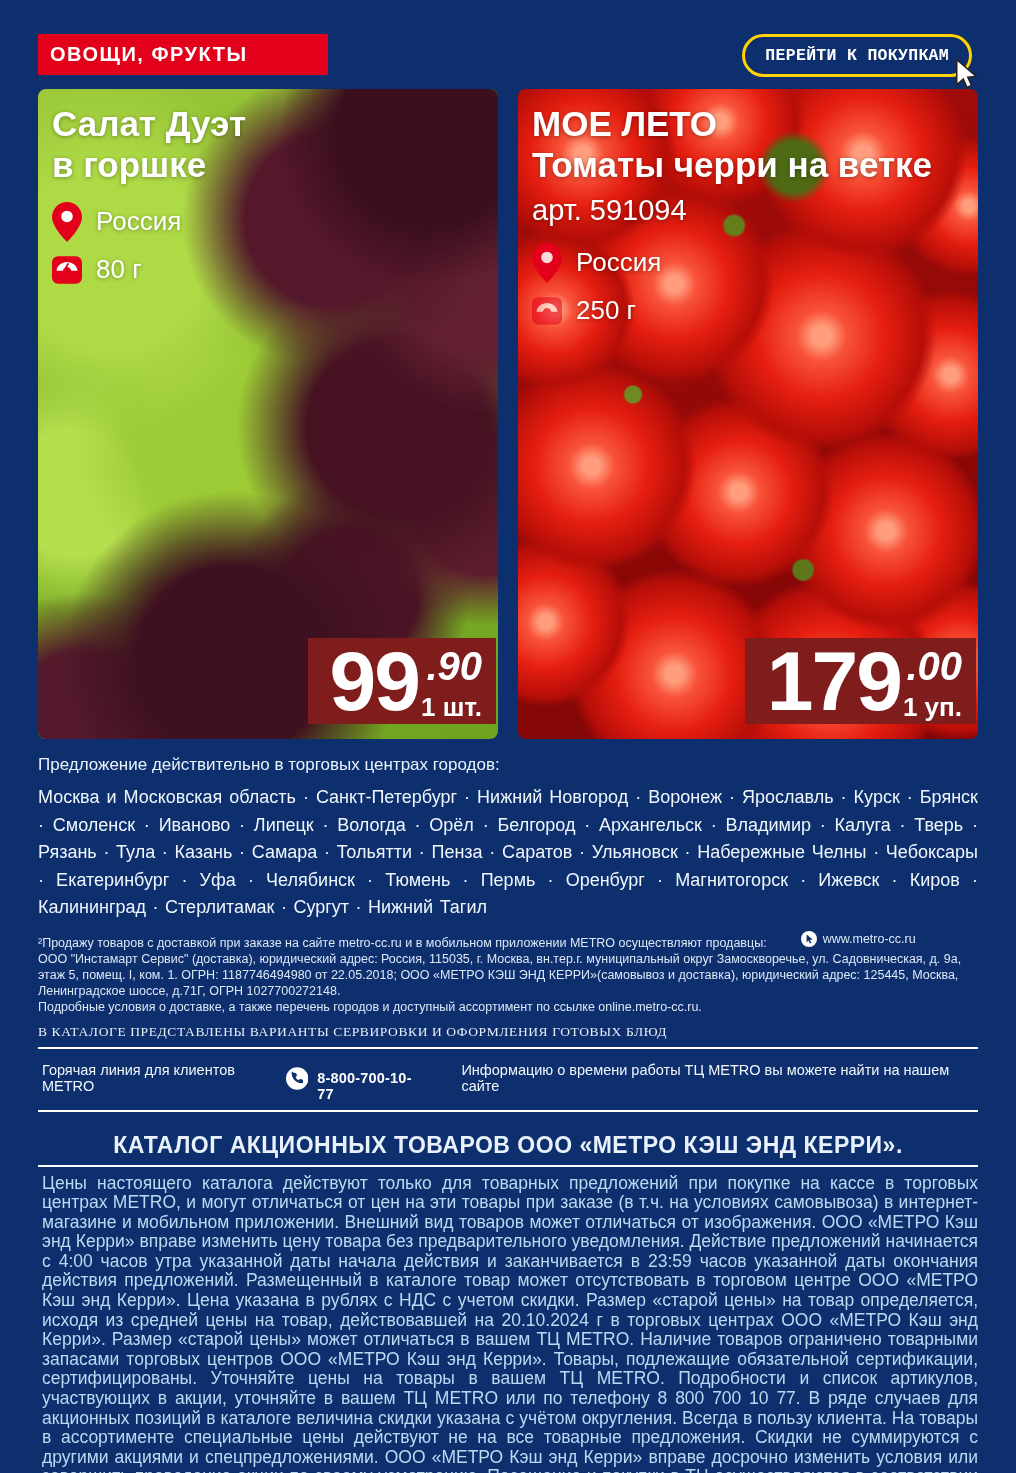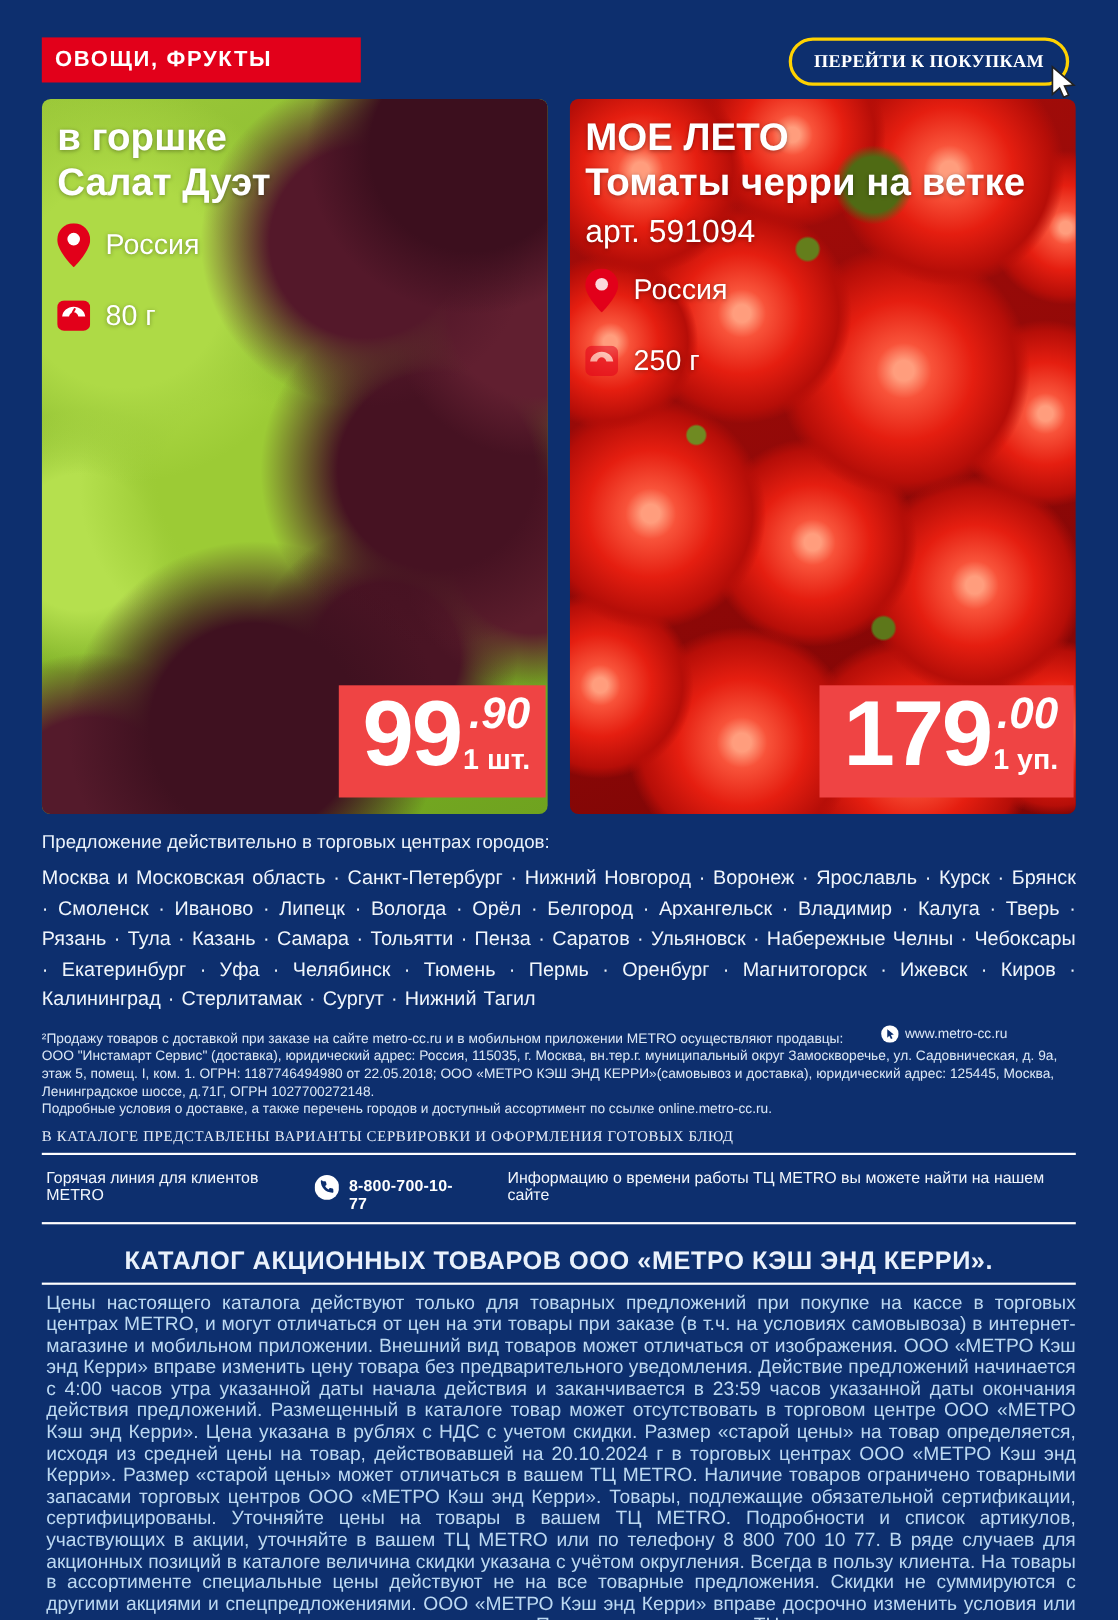--- a/index.html
+++ b/index.html
@@ -12,21 +12,21 @@
 
   
   .topbar { display:flex; justify-content:space-between; align-items:flex-start; margin-top:34px; }
   .category-badge {
     background:#e2001a; color:#fff; font-weight:bold; font-size:20px;
     letter-spacing:1.5px; padding:9px 22px 9px 12px; min-width:290px;
   }
   .shop-button {
     position:relative; border:3px solid #ffd200; border-radius:22px;
     background:transparent; color:#fff; font-weight:bold; font-size:16.5px;
-    letter-spacing:.3px; padding:9px 20px; font-family:Liberation Serif, serif;
+    letter-spacing:.3px; padding:9px 20px; font-family:Liberation Mono, monospace;
     cursor:pointer; margin-right:6px;
   }
   .shop-button .cursor-icon { position:absolute; right:-14px; bottom:-20px; width:30px; height:36px; }
 
   
   .cards { display:flex; gap:20px; margin-top:12px; }
   .card { position:relative; width:460px; height:650px; border-radius:8px; overflow:hidden; cursor:pointer; }
   .photo { position:absolute; inset:0; }
   .photo-lettuce {
     background:
@@ -63,27 +63,27 @@
       radial-gradient(circle 85px  at 6% 82%,  #ff9d7d 0 8%, #f8533a 22%, #e51e10 55%, #b60e08 88%, rgba(182,14,8,0) 100%),
       radial-gradient(circle 105px at 34% 90%, #ff9d7d 0 8%, #f8533a 22%, #e51e10 55%, #b60e08 88%, rgba(182,14,8,0) 100%),
       radial-gradient(circle 110px at 68% 92%, #ff9d7d 0 8%, #f8533a 22%, #e51e10 55%, #b60e08 88%, rgba(182,14,8,0) 100%),
       radial-gradient(circle 80px  at 96% 88%, #ff9d7d 0 8%, #f8533a 22%, #e51e10 55%, #b60e08 88%, rgba(182,14,8,0) 100%),
       linear-gradient(160deg,#a80d0a,#7c0505);
   }
   .card-overlay { position:absolute; top:14px; left:14px; right:14px; text-shadow:0 1px 4px rgba(0,0,0,.35); }
   .p-title { font-size:35px; font-weight:bold; line-height:1.18; }
   .p-art { font-size:29px; margin-top:8px; }
   .p-meta { display:flex; align-items:center; gap:14px; margin-top:16px; font-size:26px; min-height:40px; }
-  .p-meta.weight { margin-top:24px; }
+  .p-meta.weight { margin-top:8px; }
   .pin-icon  { width:30px; height:40px; flex:0 0 30px; }
   .scale-icon{ width:30px; height:28px; flex:0 0 30px; margin-left:0; }
 
   .price-tag {
-    position:absolute; right:2px; bottom:15px; background:#ef4444;
-    display:flex; align-items:flex-start; padding:4px 14px 18px 22px;
+    position:absolute; right:2px; bottom:15px; background:#7f1d1d;
+    display:flex; align-items:center; padding:4px 14px 2px 22px;
   }
   .price-int  { font-size:84px; font-weight:bold; line-height:.95; letter-spacing:-2px; }
   .price-side { display:flex; flex-direction:column; align-items:flex-end; margin-left:2px; padding-top:2px; }
   .price-frac { font-size:40px; font-weight:bold; line-height:1;font-style:italic; }
   .price-unit { font-size:26px; font-weight:bold; line-height:1; margin-top:8px; }
 
   
   .avail-heading { margin-top:16px; font-size:17px; color:#eaf2fb; }
   .cities {
     margin-top:9px; font-size:18px; line-height:27.5px; text-align:justify;
@@ -137,22 +137,22 @@
         </svg>
       </button>
     </div>
 
     <div class="cards">
 
       <div class="card">
         <div class="photo photo-lettuce"></div>
         <div class="card-overlay">
           <div class="p-title">
+            <div>Салат Дуэт</div>
             <div>в горшке</div>
-            <div>Салат Дуэт</div>
           </div>
           <div class="p-meta">
             <svg class="pin-icon" viewBox="0 0 24 32">
               <path d="M12 0C5.4 0 0 5.4 0 12c0 8.4 12 20 12 20s12-11.6 12-20C24 5.4 18.6 0 12 0z" fill="#e2001a"></path>
               <circle cx="12" cy="11.5" r="4.6" fill="#fff"></circle>
             </svg>
             <span>Россия</span>
           </div>
           <div class="p-meta weight">
             <svg class="scale-icon" viewBox="0 0 24 22">

